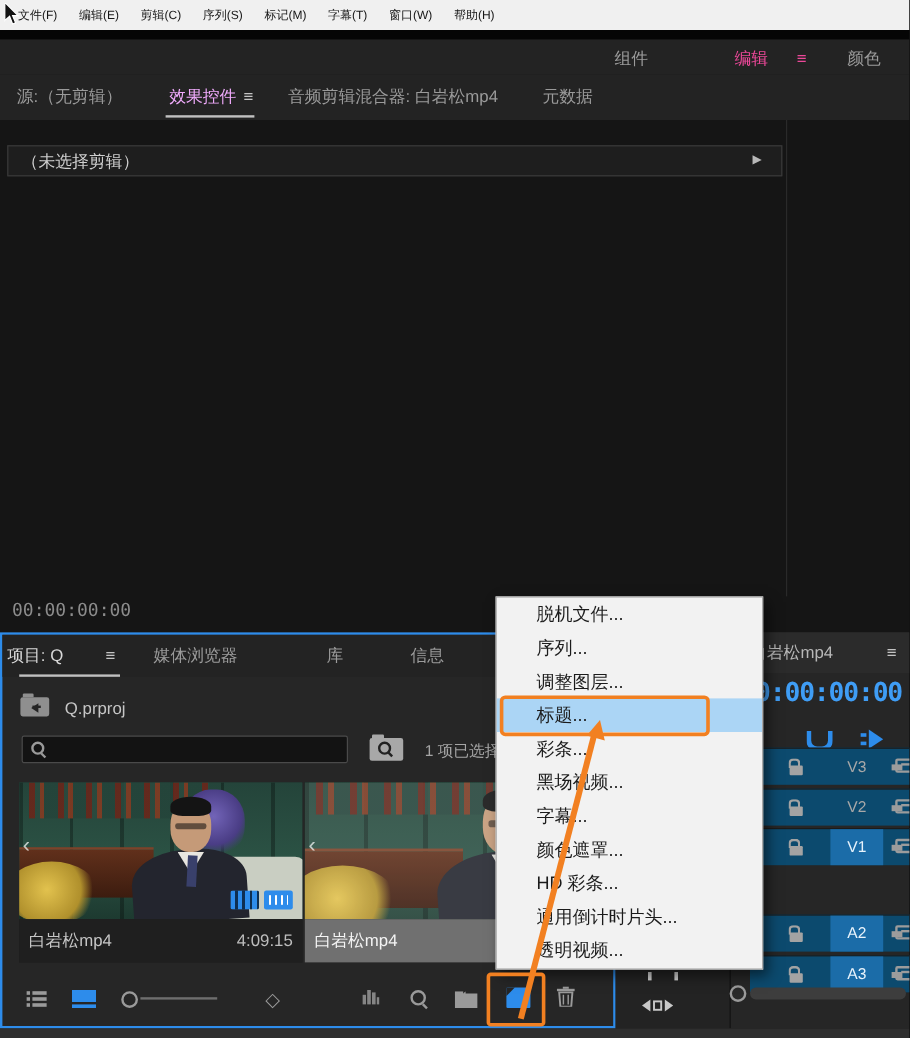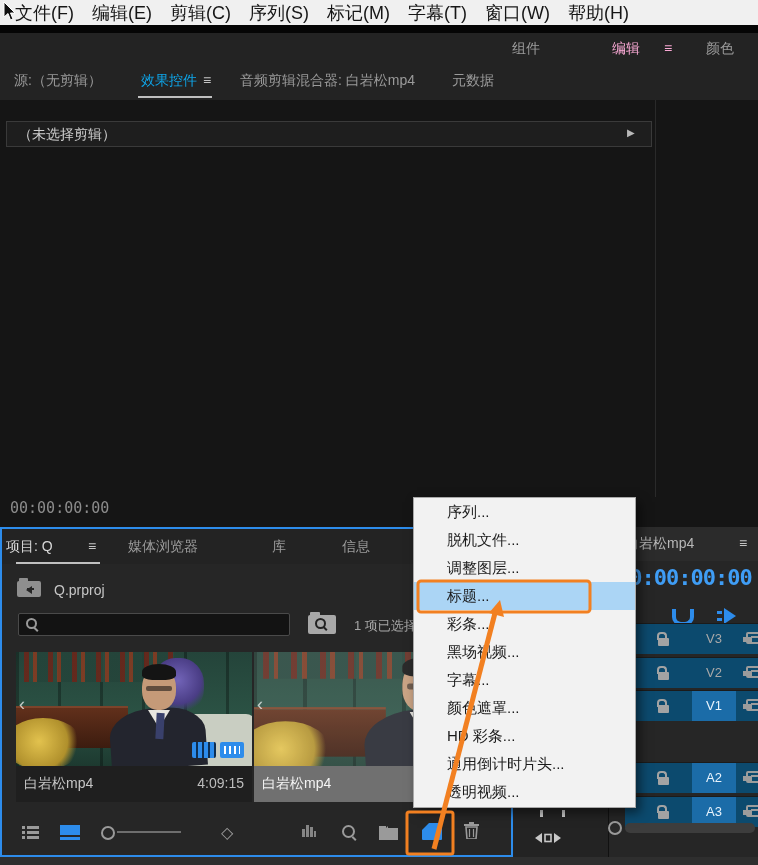--- a/index.html
+++ b/index.html
@@ -2,30 +2,30 @@
 <html><head>
 <meta charset="utf-8">
 <style>
   html,body{margin:0;padding:0;background:#111;}
   #app{position:relative;width:758px;height:865px;overflow:hidden;background:#1a1a1a;
        font-family:"Liberation Sans",sans-serif;-webkit-font-smoothing:antialiased;}
   .t{position:absolute;white-space:nowrap;}
   
   .menubar{position:absolute;left:0;top:0;width:758px;height:25px;background:#f0f0f0;
            display:flex;align-items:center;padding-left:6px;box-sizing:border-box;}
-  .menubar span{font-size:18px;color:#161616;padding:0 9px;}
+  .menubar span{font-size:10px;color:#161616;padding:0 9px;}
   .darkstrip{position:absolute;left:0;top:25px;width:758px;height:8px;background:#050505;}
   
   .wsbar{position:absolute;left:0;top:33px;width:758px;height:29px;background:#232323;}
   .wsbar .t{top:7px;font-size:14px;color:#9c9c9c;}
-  .wsbar .active{color:#f9a8d4;}
+  .wsbar .active{color:#ec4899;}
   
   .ptabs{position:absolute;left:0;top:62px;width:758px;height:38px;background:#232323;}
   .ptabs .t{top:10px;font-size:14px;color:#9a9a9a;}
-  .ptabs .active{color:#0ea5e9;}
+  .ptabs .active{color:#f0abfc;}
   .underline{position:absolute;height:2px;background:#c0c0c0;}
   
   .ec{position:absolute;left:0;top:100px;width:758px;height:427px;background:#151515;}
   .ec .vdiv{position:absolute;left:655px;top:0;width:1px;height:397px;background:#2a2a2a;}
   .ec .header{position:absolute;left:6px;top:21px;width:646px;height:26px;background:#1e1e1e;
               border:1px solid #3a3a3a;box-sizing:border-box;}
   .ec .header .lbl{left:11px;top:4px;font-size:14px;color:#cfcfcf;}
   .ec .header .arrow{left:620px;top:5px;font-size:10px;color:#b8b8b8;}
   .ec .tc{left:10px;top:399px;font-size:15px;color:#8c8c8c;font-family:"DejaVu Sans Mono",monospace;}
   
@@ -365,22 +365,22 @@
       <span class="tout"></span>
     </div>
 
     <span class="tl-knob"></span>
     <span class="tl-sbar"></span>
   </div>
 
   <div class="bottomstrip"></div>
 
   <div class="popup">
+    <div class="mi">脱机文件...</div>
     <div class="mi">序列...</div>
-    <div class="mi">脱机文件...</div>
     <div class="mi">调整图层...</div>
     <div class="mi hl">标题...</div>
     <div class="mi">彩条...</div>
     <div class="mi">黑场视频...</div>
     <div class="mi">字幕...</div>
     <div class="mi">颜色遮罩...</div>
     <div class="mi">HD 彩条...</div>
     <div class="mi">通用倒计时片头...</div>
     <div class="mi">透明视频...</div>
   </div>

